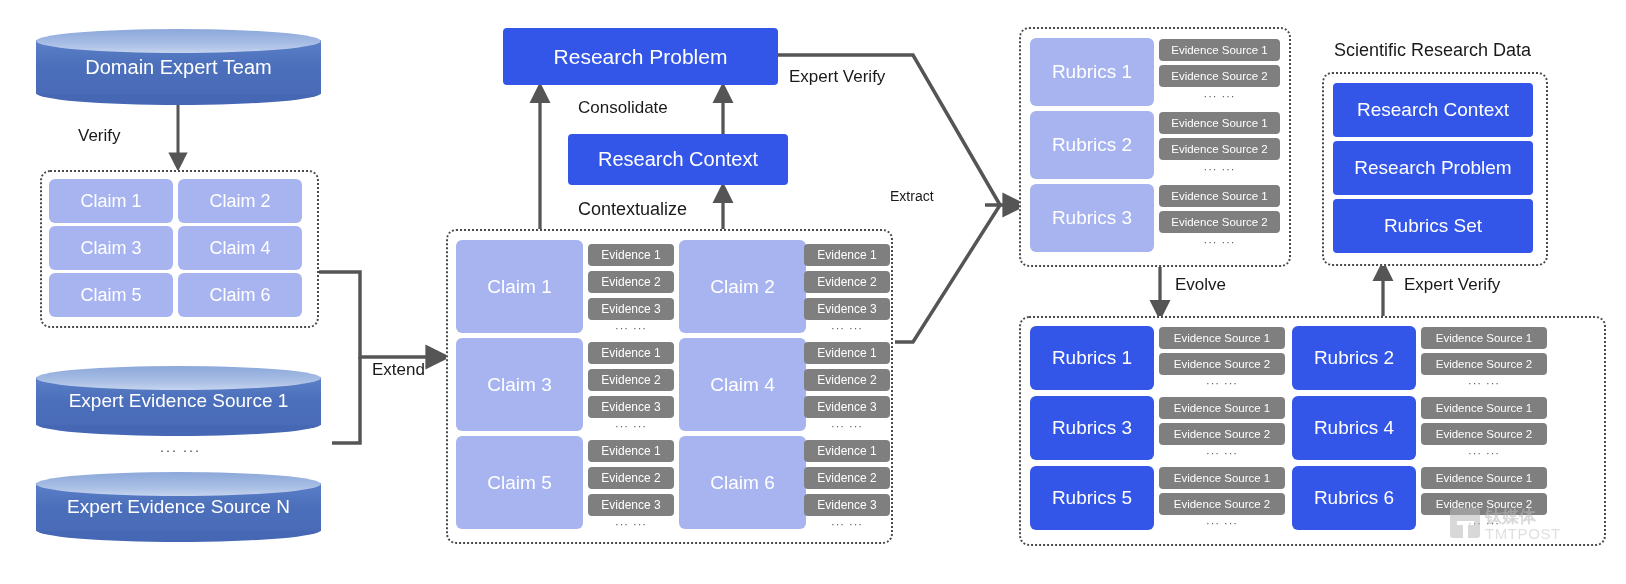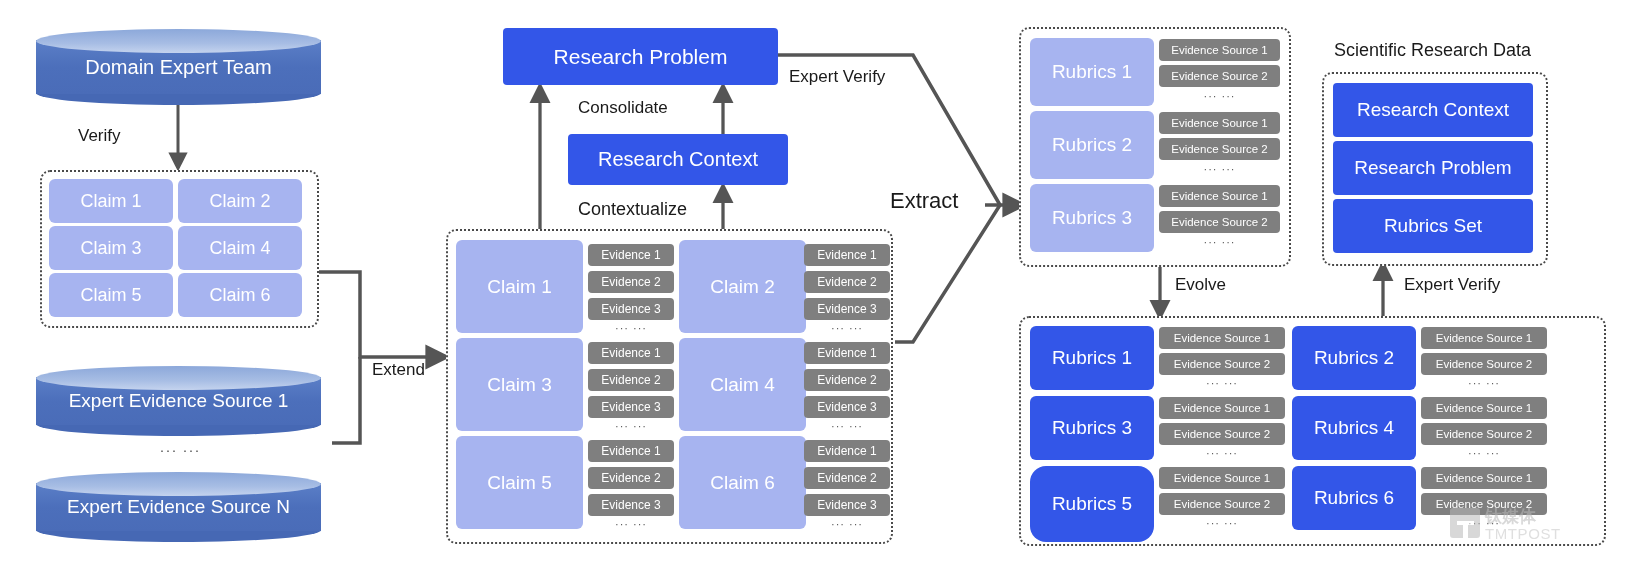--- a/index.html
+++ b/index.html
@@ -137,21 +137,21 @@
   <div class="royalbox" style="left:503px;top:28px;width:275px;height:57px;font-size:21px;">Research Problem</div>
 
   <div class="lab" style="left:578px;top:98px;font-size:17px;">Consolidate</div>
 
   <div class="royalbox" style="left:568px;top:134px;width:220px;height:51px;font-size:20px;">Research Context</div>
 
   <div class="lab" style="left:578px;top:199px;font-size:18px;">Contextualize</div>
 
   <div class="lab" style="left:789px;top:67px;font-size:17px;">Expert Verify</div>
 
-  <div class="lab" style="left:890px;top:188px;font-size:22px;">Extract</div>
+  <div class="lab" style="left:890px;top:188px;font-size:14px;">Extract</div>
 
   <div class="dotbox" style="left:446px;top:229px;width:443px;height:311px;">
 
     <div class="lightbox" style="left:8px;top:9px;width:127px;height:93px;font-size:19px;">Claim 1</div>
     <div class="graychip" style="left:140px;top:13px;width:86px;height:22px;font-size:12px;">Evidence 1</div>
     <div class="graychip" style="left:140px;top:40px;width:86px;height:22px;font-size:12px;">Evidence 2</div>
     <div class="graychip" style="left:140px;top:67px;width:86px;height:22px;font-size:12px;">Evidence 3</div>
     <div class="dots" style="left:140px;top:90px;width:86px;height:14px;font-size:11px;">··· ···</div>
 
     <div class="lightbox" style="left:8px;top:107px;width:127px;height:93px;font-size:19px;">Claim 3</div>
@@ -219,21 +219,21 @@
     <div class="royalbox sq" style="left:9px;top:8px;width:124px;height:64px;font-size:19px;">Rubrics 1</div>
     <div class="graychip" style="left:138px;top:9px;width:126px;height:22px;font-size:11.5px;">Evidence Source 1</div>
     <div class="graychip" style="left:138px;top:35px;width:126px;height:22px;font-size:11.5px;">Evidence Source 2</div>
     <div class="dots" style="left:138px;top:58px;width:126px;height:14px;font-size:11px;">··· ···</div>
 
     <div class="royalbox sq" style="left:9px;top:78px;width:124px;height:64px;font-size:19px;">Rubrics 3</div>
     <div class="graychip" style="left:138px;top:79px;width:126px;height:22px;font-size:11.5px;">Evidence Source 1</div>
     <div class="graychip" style="left:138px;top:105px;width:126px;height:22px;font-size:11.5px;">Evidence Source 2</div>
     <div class="dots" style="left:138px;top:128px;width:126px;height:14px;font-size:11px;">··· ···</div>
 
-    <div class="royalbox sq" style="left:9px;top:148px;width:124px;height:76px;font-size:19px;border-radius:16px;">Rubrics 5</div>
+    <div class="royalbox sq" style="left:9px;top:148px;width:124px;height:64px;font-size:19px;">Rubrics 5</div>
     <div class="graychip" style="left:138px;top:149px;width:126px;height:22px;font-size:11.5px;">Evidence Source 1</div>
     <div class="graychip" style="left:138px;top:175px;width:126px;height:22px;font-size:11.5px;">Evidence Source 2</div>
     <div class="dots" style="left:138px;top:198px;width:126px;height:14px;font-size:11px;">··· ···</div>
 
     <div class="royalbox sq" style="left:271px;top:8px;width:124px;height:64px;font-size:19px;">Rubrics 2</div>
     <div class="graychip" style="left:400px;top:9px;width:126px;height:22px;font-size:11.5px;">Evidence Source 1</div>
     <div class="graychip" style="left:400px;top:35px;width:126px;height:22px;font-size:11.5px;">Evidence Source 2</div>
     <div class="dots" style="left:400px;top:58px;width:126px;height:14px;font-size:11px;">··· ···</div>
 
     <div class="royalbox sq" style="left:271px;top:78px;width:124px;height:64px;font-size:19px;">Rubrics 4</div>

